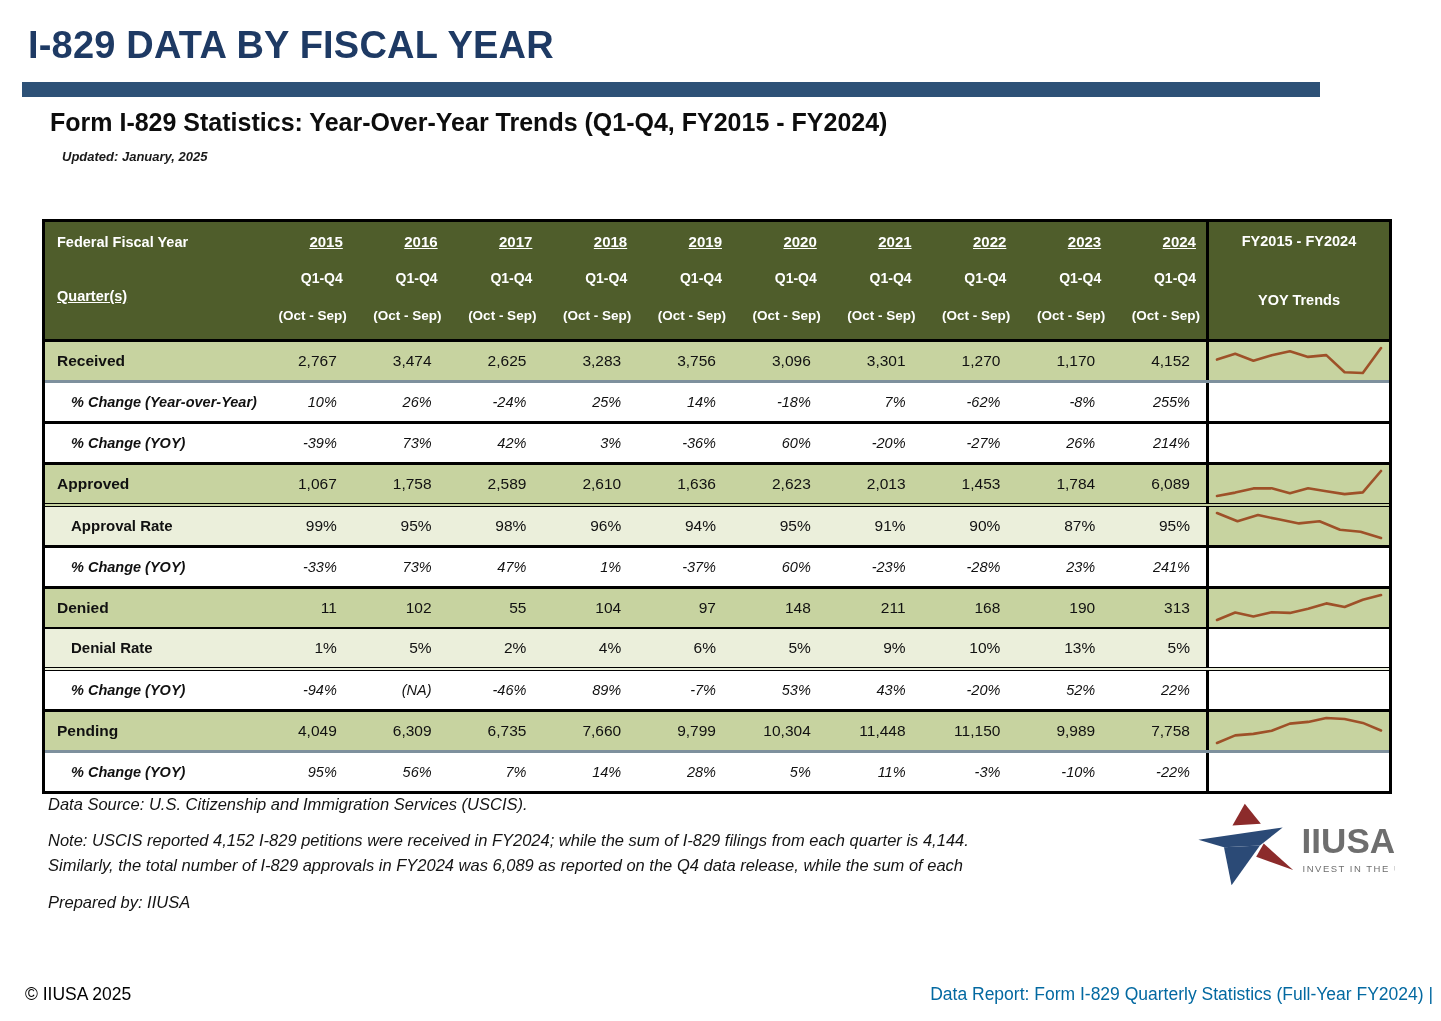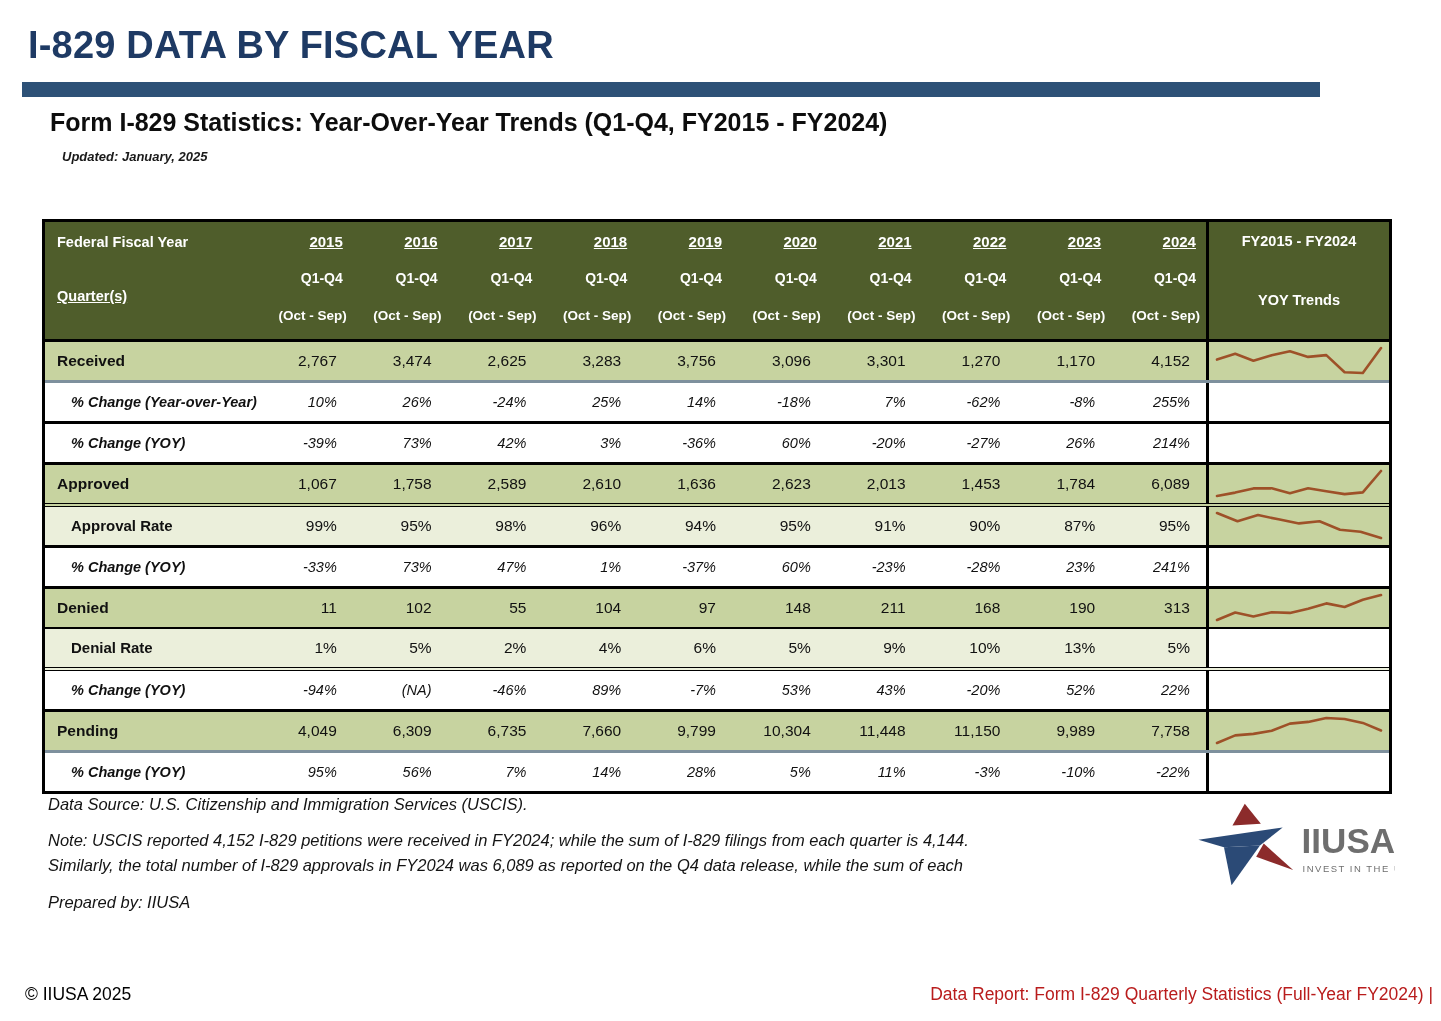--- a/index.html
+++ b/index.html
@@ -48,21 +48,21 @@
 
   .note{position:absolute;font-style:italic;font-size:16.5px;color:#141414;font-weight:500;}
   .n1{left:48px;top:795px;}
   .n2{left:48px;top:831px;}
   .n3{left:48px;top:856px;}
   .n4{left:48px;top:893px;}
 
   .logo{position:absolute;left:1195px;top:800px;width:200px;height:90px;}
 
   .footer-left{position:absolute;left:25px;top:984px;font-size:17.5px;color:#000;}
-  .footer-right{position:absolute;right:8px;top:984px;font-size:17.5px;color:#b91c1c;text-align:left;}
+  .footer-right{position:absolute;right:8px;top:984px;font-size:17.5px;color:#0369a1;text-align:left;}
 </style>
 </head>
 <body>
 
 <div class="page-title">I-829 DATA BY FISCAL YEAR</div>
 <div class="blue-bar"></div>
 
 <div class="report-title">Form I-829 Statistics: Year-Over-Year Trends (Q1-Q4, FY2015 - FY2024)</div>
 <div class="updated">Updated: January, 2025</div>
 

